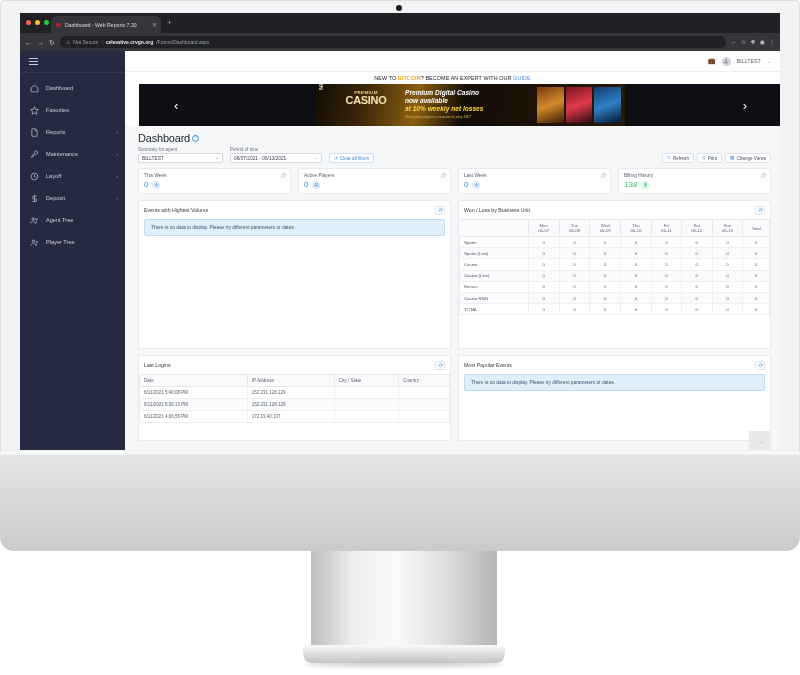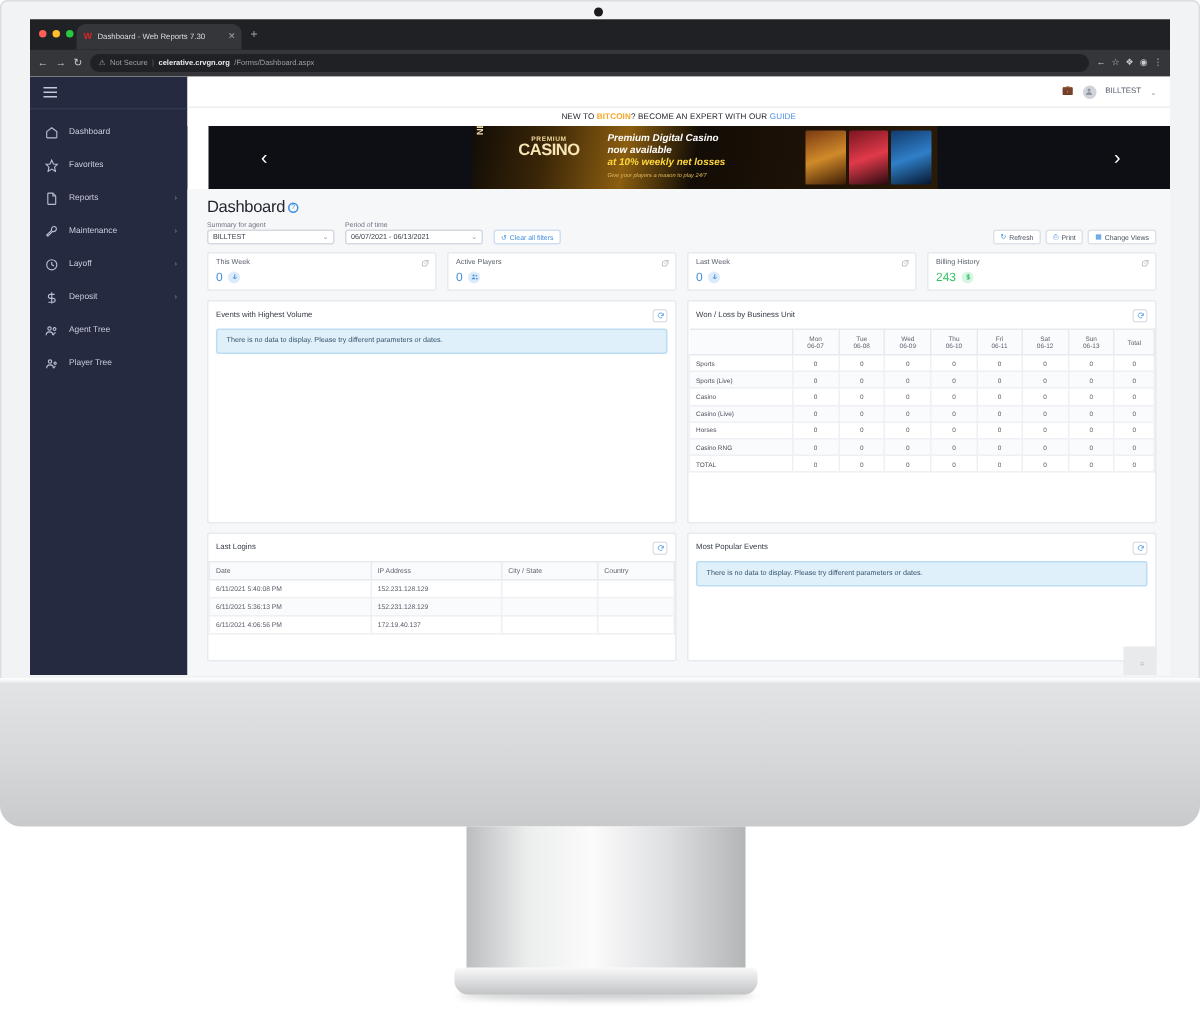--- a/index.html
+++ b/index.html
@@ -506,21 +506,21 @@
                     <polyline points="9,3 21,3 21,15"></polyline>
                     <path d="M21 3L10 14"></path>
                     <path d="M17 14v6a1 1 0 0 1-1 1H4a1 1 0 0 1-1-1V8a1 1 0 0 1 1-1h6"></path>
                   </svg>
               </span>
             </div>
 
             <div class="stat-card">
               <div class="stat-label">Billing History</div>
               <div class="stat-row2">
-                <span class="stat-val green">243</span>
+                <span class="stat-val green">138</span>
                 <span class="stat-badge sb-green">
                   <svg viewBox="0 0 24 24" fill="none" stroke="currentColor" stroke-width="3">
                       <line x1="12" y1="3" x2="12" y2="21"></line>
                       <path d="M16.5 7H10a3 3 0 0 0 0 6h4a3 3 0 0 1 0 6H7"></path>
                     </svg>
                 </span>
               </div>
               <span class="expand-ico">
                 <svg viewBox="0 0 24 24" fill="none" stroke="currentColor" stroke-width="2">
                     <polyline points="9,3 21,3 21,15"></polyline>

